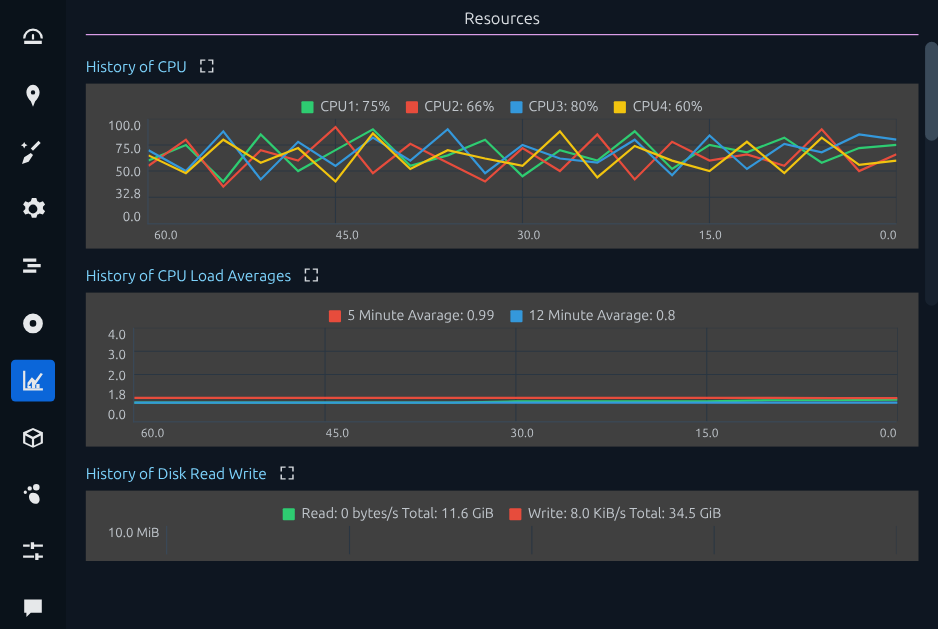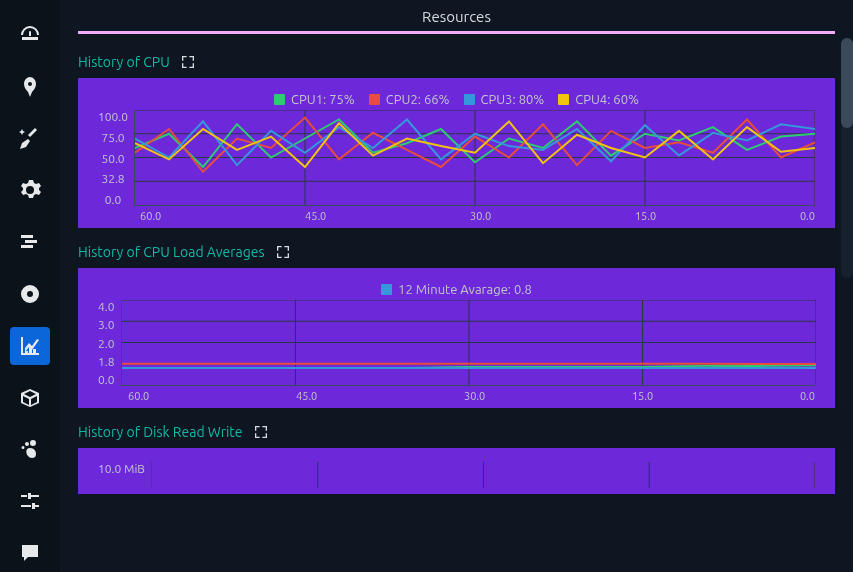--- a/index.html
+++ b/index.html
@@ -40,54 +40,54 @@
     display: flex;
     flex-direction: column;
     padding: 0 12px 0 12px;
     overflow: hidden;
   }
   .page-title {
     text-align: center;
     padding: 8px 0 6px 0;
     font-size: 15px;
     color: #d7dbe0;
-    border-bottom: 3px solid #f0abfc;
+    border-bottom: 1px solid #f0abfc;
     margin: 0 6px 4px 6px;
   }
   .panel {
     margin: 2px 6px 0 6px;
   }
   .panel-header {
     display: flex;
     align-items: center;
     gap: 10px;
     padding: 14px 0 8px 0;
     font-size: 14px;
-    color: #14b8a6;
+    color: #7dd3fc;
   }
   .panel-header svg { width: 16px; height: 16px; stroke: #d7dbe0; fill: none; }
   .chart-box {
-    background: #6d28d9;
+    background: #404040;
     padding: 14px 20px 6px 20px;
   }
   .legend {
     display: flex;
     justify-content: center;
     gap: 14px;
     margin-bottom: 4px;
     font-size: 13px;
   }
   .legend-item { display: flex; align-items: center; gap: 6px; }
   .swatch { width: 11px; height: 11px; display: inline-block; border-radius: 1px; }
   .chart-wrap { display: flex; }
   .y-axis {
     display: flex;
     flex-direction: column;
     justify-content: space-between;
-    align-items: center;
+    align-items: flex-end;
     font-size: 12px;
     color: #c0c6cc;
     padding-right: 6px;
   }
   .plot {
     flex: 1;
     position: relative;
     border-left: 1px solid #3a4a5a;
     border-bottom: 1px solid #3a4a5a;
   }
@@ -247,20 +247,24 @@
   <div class="panel">
     <div class="panel-header">
       <span>History of CPU Load Averages</span>
       <svg viewBox="0 0 24 24">
           <path d="M3 3h7v2H5v5H3zM14 3h7v7h-2V5h-5zM3 14h2v5h5v2H3zM19 14h2v7h-7v-2h5z" stroke-width="0" fill="#d7dbe0"></path>
         </svg>
     </div>
     <div class="chart-box">
       <div class="legend">
         <span class="legend-item">
+            <span class="swatch" style="background:#e74c3c"></span>
+            <span>5 Minute Avarage: 0.99</span>
+          </span>
+        <span class="legend-item">
             <span class="swatch" style="background:#3498db"></span>
             <span>12 Minute Avarage: 0.8</span>
           </span>
       </div>
       <div class="chart-wrap">
         <div class="y-axis" style="height:86px;">
           <span>4.0</span>
           <span>3.0</span>
           <span>2.0</span>
           <span>1.8</span>
@@ -293,20 +297,30 @@
   </div>
 
   <div class="panel">
     <div class="panel-header">
       <span>History of Disk Read Write</span>
       <svg viewBox="0 0 24 24">
           <path d="M3 3h7v2H5v5H3zM14 3h7v7h-2V5h-5zM3 14h2v5h5v2H3zM19 14h2v7h-7v-2h5z" stroke-width="0" fill="#d7dbe0"></path>
         </svg>
     </div>
     <div class="chart-box">
+      <div class="legend">
+        <span class="legend-item">
+            <span class="swatch" style="background:#2ecc71"></span>
+            <span>Read: 0 bytes/s Total: 11.6 GiB</span>
+          </span>
+        <span class="legend-item">
+            <span class="swatch" style="background:#e74c3c"></span>
+            <span>Write: 8.0 KiB/s Total: 34.5 GiB</span>
+          </span>
+      </div>
       <div class="chart-wrap">
         <div class="y-axis" style="height:26px;justify-content:flex-start;">
           <span>10.0 MiB</span>
         </div>
         <div class="plot" id="disk-plot" style="height:26px;border-bottom:none;">
             <svg width="663" height="26" style="position: absolute;">
               <line x1="165.75" x2="165.75" y1="0" y2="26" stroke="#2a3642"></line>
               <line x1="331.5" x2="331.5" y1="0" y2="26" stroke="#2a3642"></line>
               <line x1="497.25" x2="497.25" y1="0" y2="26" stroke="#2a3642"></line>
               <line x1="663" x2="663" y1="0" y2="26" stroke="#2a3642"></line>

